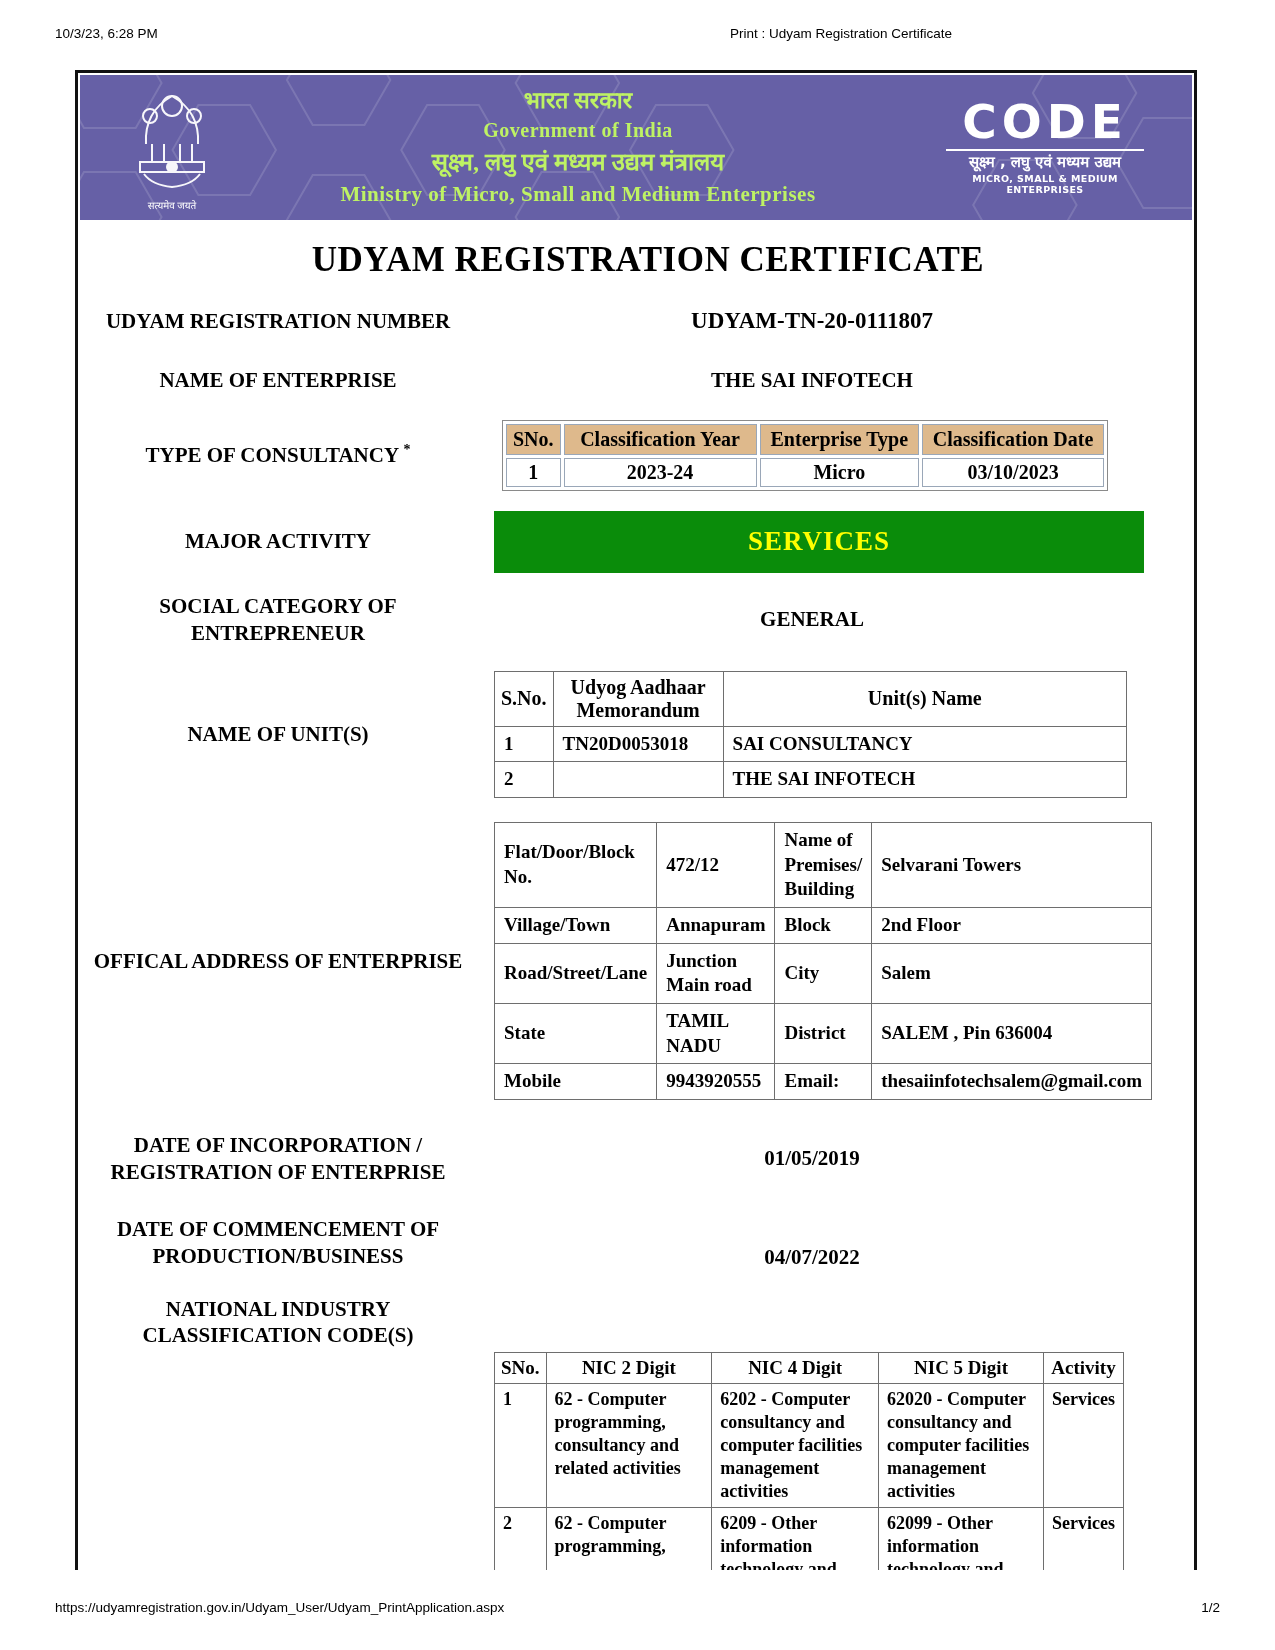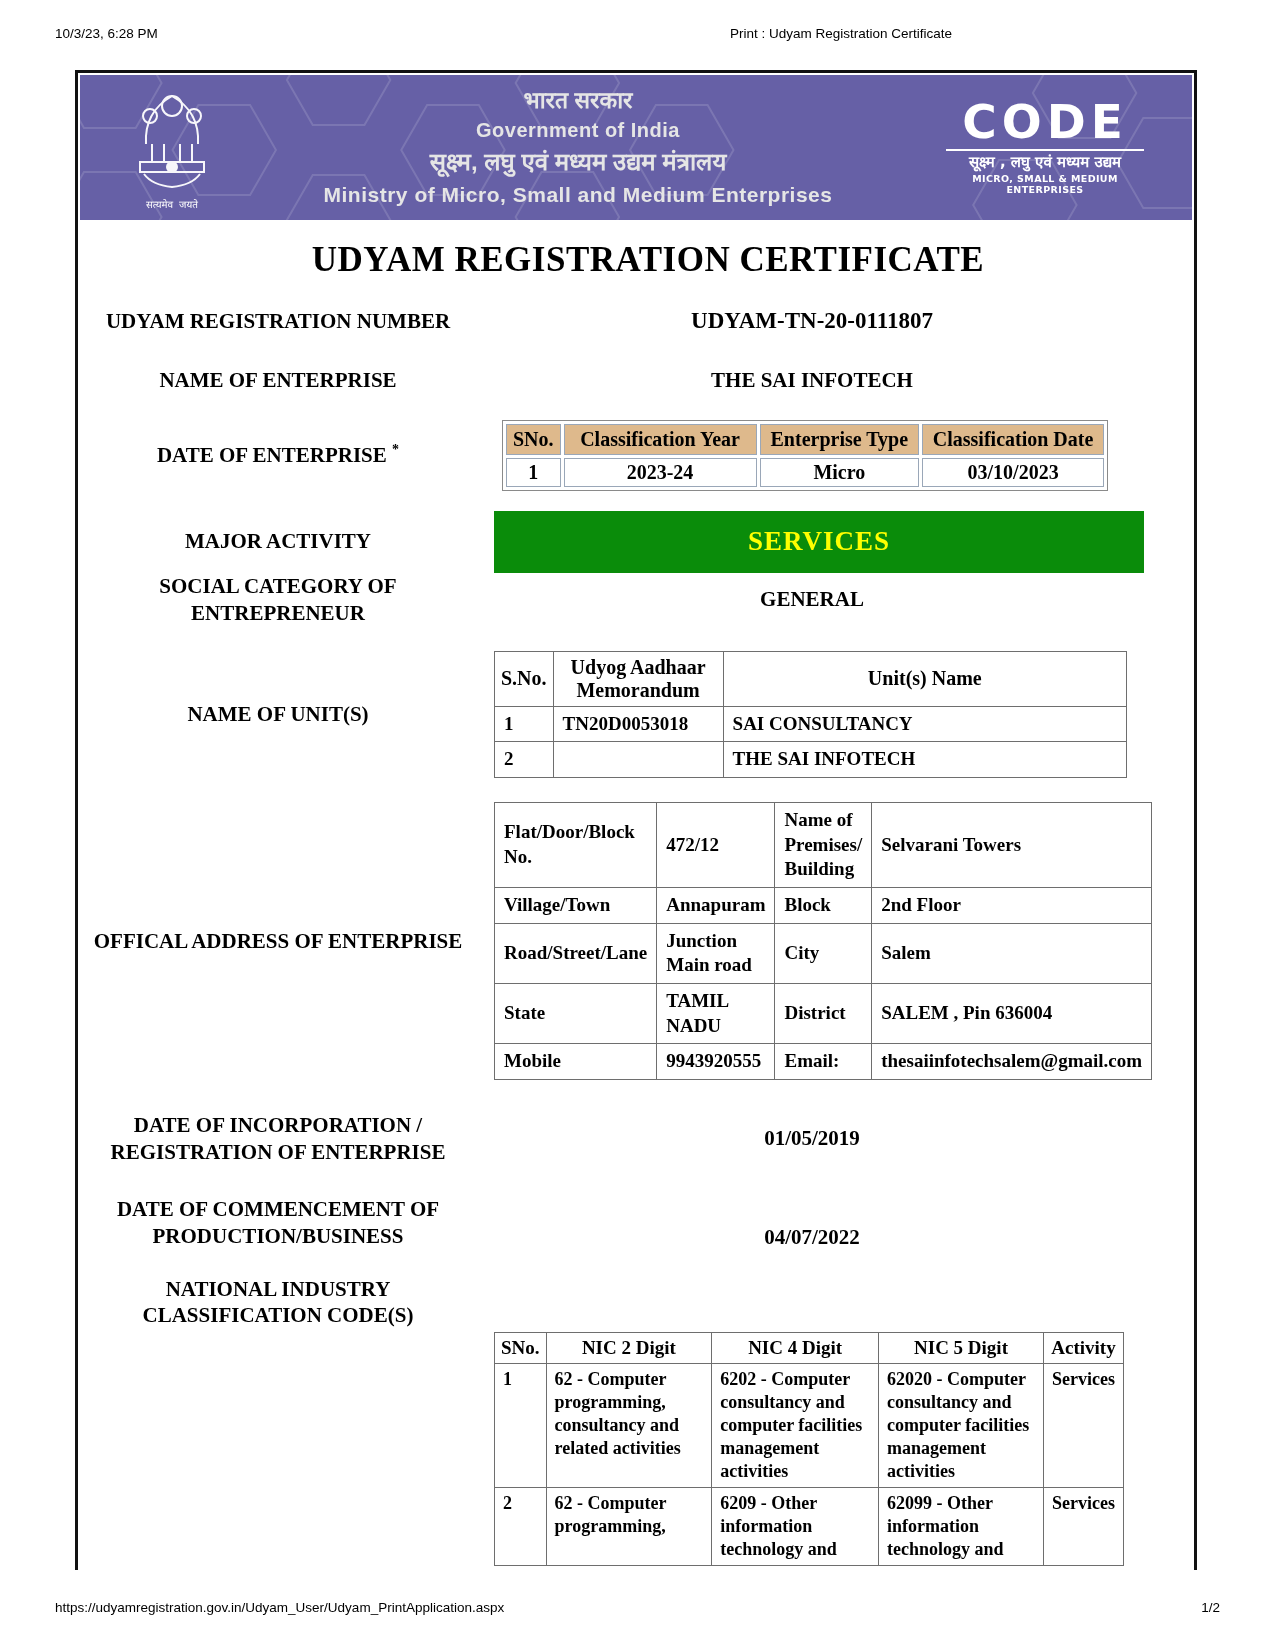--- a/index.html
+++ b/index.html
@@ -21,23 +21,23 @@
   .frame {
     position:absolute; left:75px; top:70px; width:1122px; height:1500px;
     border:3px solid var(--frame-border,#111); border-bottom:none; overflow:hidden; background:#fff;
   }
 
   
   .banner { position:relative; margin:2px; height:145px; background:var(--banner-bg,#6660a6);
     display:flex; align-items:center; overflow:hidden; }
   .hexes { position:absolute; left:0; top:0; width:100%; height:100%; }
   .emblem { position:relative; margin-left:44px; width:96px; text-align:center; color:#fff; z-index:1; }
-  .emblem .motto { font-size:10px; line-height:1; margin-top:9px; font-family:Liberation Mono, monospace; }
-  .banner-center { position:relative; flex:1; text-align:center; color:#e5e5e5; z-index:1;
-    font-family:Liberation Sans, sans-serif; }
+  .emblem .motto { font-size:10px; line-height:1; margin-top:9px; font-family:Liberation Serif, serif; }
+  .banner-center { position:relative; flex:1; text-align:center; color:#bef264; z-index:1;
+    font-family:Liberation Serif, serif; }
   .bc-hi1 { font-size:23px; font-weight:bold; line-height:1.1; }
   .bc-en1 { font-size:20px; font-weight:bold; margin-top:6px; letter-spacing:.5px; }
   .bc-hi2 { font-size:24px; font-weight:bold; margin-top:7px; line-height:1.1; }
   .bc-en2 { font-size:21px; font-weight:bold; margin-top:7px; letter-spacing:.5px; }
   .msme { position:relative; width:218px; margin-right:38px; text-align:center; color:#fff; z-index:1;
     font-family:"DejaVu Sans","Liberation Sans",sans-serif; }
   .msme-word { font-size:47px; font-weight:bold; letter-spacing:5px; line-height:.95; }
   .msme-line { border-top:2px solid #fff; margin:5px 10px 0; }
   .msme-hi { font-size:15px; font-weight:bold; margin-top:3px; line-height:1.15; }
   .msme-en { font-size:9.5px; font-weight:bold; margin-top:2px; letter-spacing:.4px; }
@@ -48,21 +48,21 @@
   .row-label { width:400px; text-align:center; font-weight:bold; font-size:21px; line-height:1.28; }
   .row-label .inner { display:inline-block; }
   .w300 .inner { max-width:300px; } .w360 .inner { max-width:360px; }
   .w340 .inner { max-width:340px; } .w290 .inner { max-width:290px; }
   .row-content { width:636px; margin-left:16px; }
   .value { text-align:center; font-weight:bold; font-size:23px; }
   .value-sm { text-align:center; font-weight:bold; font-size:21px; }
 
   .row-urn { margin-top:28px; } .row-name { margin-top:32px; }
   .row-type { margin-top:26px; } .row-activity { margin-top:20px; }
-  .row-social { } .row-units { margin-top:24px; }
+  .row-social { margin-top:20px; } .row-units { margin-top:24px; }
   .row-address { margin-top:24px; } .row-incorp { margin-top:32px; }
   .row-commence { margin-top:30px;align-items:flex-end; }
   .row-nic { margin-top:26px; align-items:flex-start; }
   .row-nic .row-content { margin-top:56px; }
 
   sup { font-size:14px; vertical-align:super; }
 
   
   table.type-tbl { border-collapse:separate; border-spacing:3px; width:606px; margin-left:8px;
     border:1px solid #8a8a8a; background:#fff; }
@@ -165,21 +165,21 @@
 
     <div class="row row-name">
       <div class="row-label"><span class="inner">NAME OF ENTERPRISE</span></div>
       <div class="row-content">
           <div class="value-sm">THE SAI INFOTECH</div>
         </div>
     </div>
 
     <div class="row row-type">
       <div class="row-label">
-        <span class="inner"><span>DATE OF ENTERPRISE</span> <sup>*</sup></span>
+        <span class="inner"><span>TYPE OF CONSULTANCY</span> <sup>*</sup></span>
       </div>
       <div class="row-content">
         <table class="type-tbl">
           <thead>
             <tr>
               <th class="c-sno">SNo.</th>
               <th class="c-year">Classification Year</th>
               <th class="c-etype">Enterprise Type</th>
               <th class="c-cdate">Classification Date</th>
             </tr>

